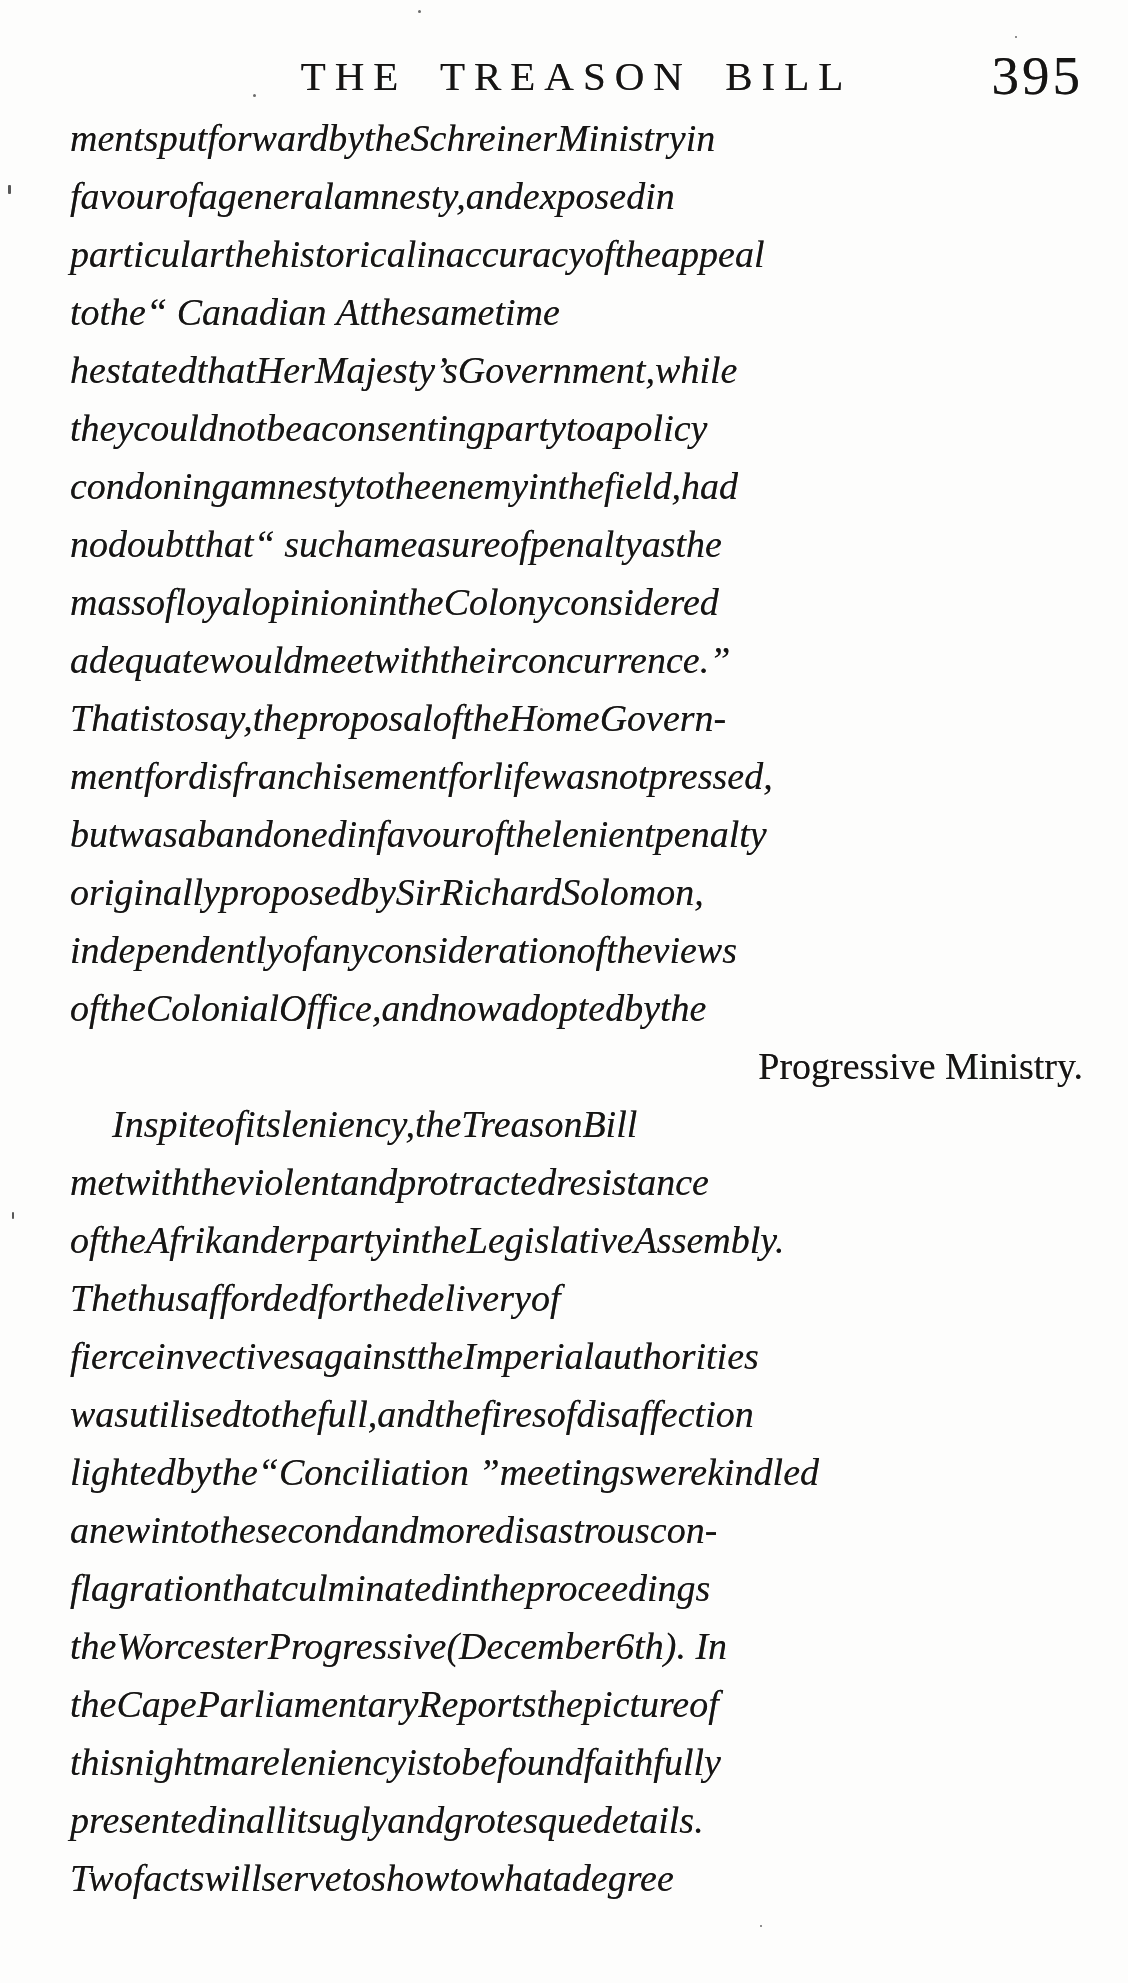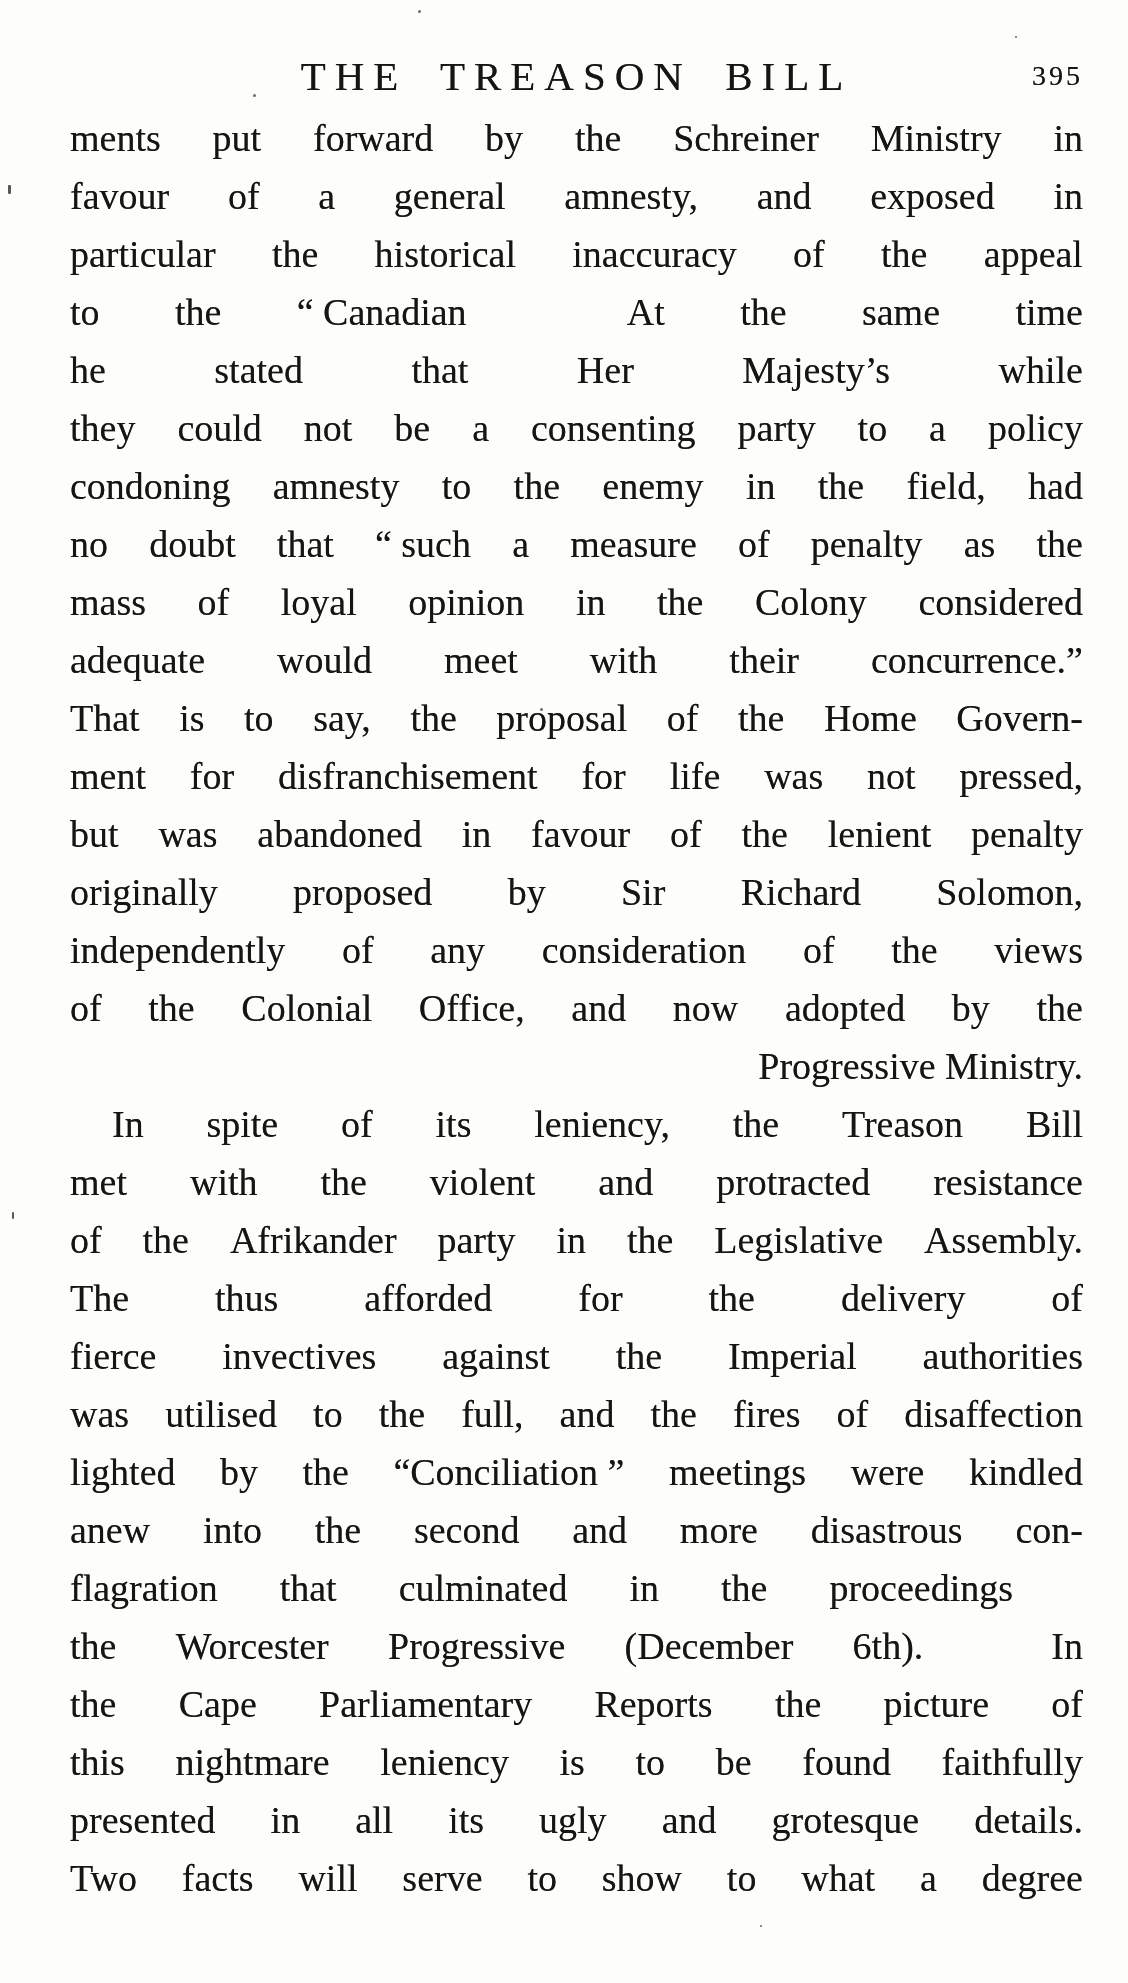--- a/index.html
+++ b/index.html
@@ -31,42 +31,42 @@
     line-height: 48px;
     letter-spacing: 9px;
     word-spacing: 14px;
     white-space: nowrap;
     text-shadow: 0 0 0.6px rgba(10,10,10,0.65);
   }
   .pagenum {
     position: absolute;
     right: 0;
     top: 0;
-    font-size: 28px;
+    font-size: 55px;
     line-height: 48px;
     letter-spacing: 3px;
     text-shadow: 0 0 0.6px rgba(10,10,10,0.65);
   }
   
   .textcol {
     position: absolute;
     top: 109px;
     left: 70px;
     width: 1013px;
   }
   .line {
     height: 58px;
     line-height: 58px;
     font-size: 38px;
     text-shadow: 0 0 0.55px rgba(10,10,10,0.6);
   }
   .line.j {
     display: flex;
     flex-wrap: nowrap;
-    justify-content: space-between;
+    font-style: italic;
   }
   .line.plain {
     display: block;
     text-align: right;
   }
   .line.ind { padding-left: 42px; }
   .w { white-space: pre; }
   
   .speck {
     position: absolute;
@@ -130,20 +130,21 @@
         <span class="w">the</span>
         <span class="w">same</span>
         <span class="w">time</span>
       </div>
       <div class="line j">
         <span class="w">he</span>
         <span class="w">stated</span>
         <span class="w">that</span>
         <span class="w">Her</span>
         <span class="w">Majesty’s</span>
+        <span class="w">Government,</span>
         <span class="w">while</span>
       </div>
       <div class="line j">
         <span class="w">they</span>
         <span class="w">could</span>
         <span class="w">not</span>
         <span class="w">be</span>
         <span class="w">a</span>
         <span class="w">consenting</span>
         <span class="w">party</span>

